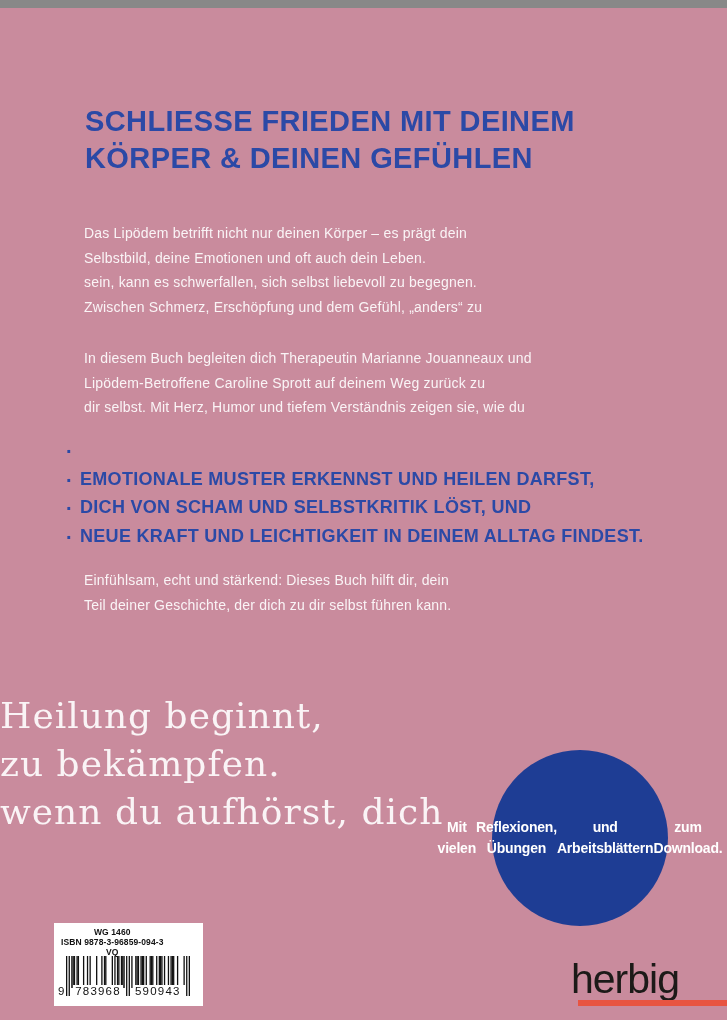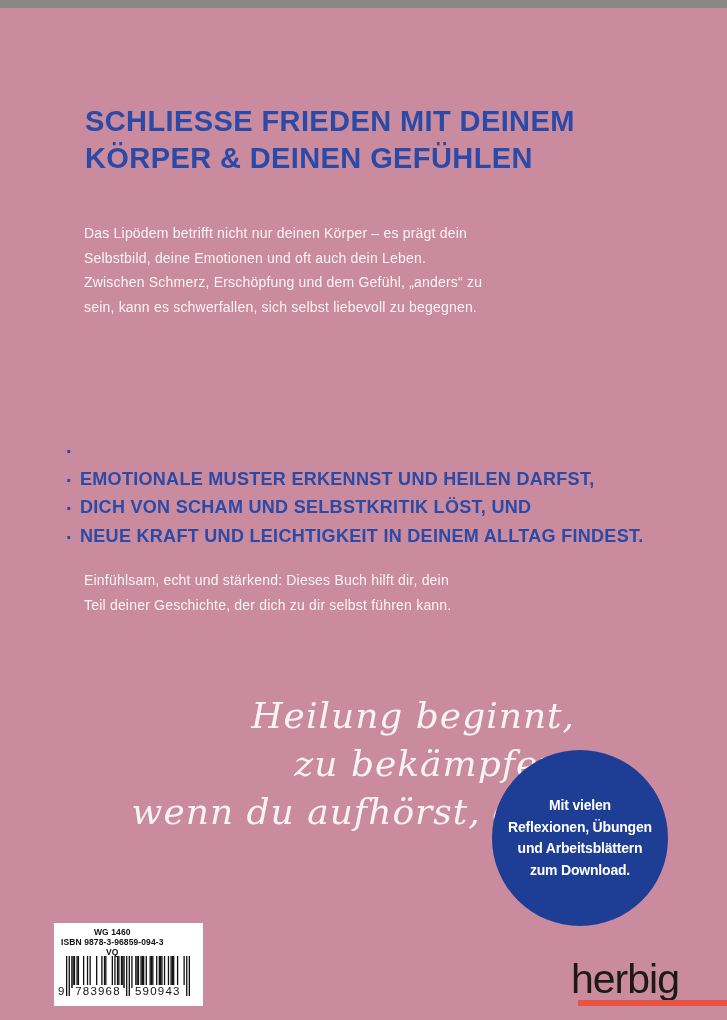--- a/index.html
+++ b/index.html
@@ -28,30 +28,30 @@
 
   .bullets{
     position:absolute;left:66px;top:432px;
     color:var(--blue,#2b49a6);
     font-size:18px;font-weight:700;letter-spacing:0.3px;
   }
   .brow{display:flex;align-items:flex-start;height:28.7px;white-space:nowrap;}
   .bmark{width:14px;flex:0 0 14px;font-size:20px;line-height:22px;}
 
   .quote{
-    position:absolute;left:0;top:684px;width:575px;text-align:right;
+    position:absolute;left:0;top:684px;width:575px;text-align:left;
     color:var(--white,#fdf8f8);
-    font-family:"DejaVu Serif",serif;font-style:italic;
+    font-family:"DejaVu Serif",serif;
     font-size:36px;line-height:48px;letter-spacing:1px;
   }
 
   .badge{
     position:absolute;left:492px;top:742px;width:176px;height:176px;
     border-radius:50%;background:var(--badge,#1e3d94);
-    color:#ffffff;display:flex;flex-direction:column;justify-content:center;
+    color:#ffffff;display:flex;flex-direction:row;justify-content:center;
     align-items:center;text-align:center;
     font-size:14px;font-weight:700;line-height:21.5px;letter-spacing:-0.2px;
   }
 
   .barcode-box{
     position:absolute;left:54px;top:915px;width:149px;height:83px;
     background:#ffffff;color:#111111;
   }
   .bc-meta{position:absolute;left:7px;top:4px;font-size:8.5px;line-height:10px;font-weight:700;letter-spacing:0.1px;text-align:center;}
   .bc-bars{position:absolute;left:12px;top:33px;}
@@ -77,24 +77,29 @@
 <div class="page" style="--bg: #c98b9d; --blue: #2b49a6; --badge: #1e3d94; --red: #e85441; --white: #faf4f6; --black: #1c1a18;">
 
   <div class="headline">
     <div class="tline">SCHLIESSE FRIEDEN MIT DEINEM</div>
     <div class="tline">KÖRPER &amp; DEINEN GEFÜHLEN</div>
   </div>
 
   <div class="para" id="p1">
     <div class="tline">Das Lipödem betrifft nicht nur deinen Körper – es prägt dein</div>
     <div class="tline">Selbstbild, deine Emotionen und oft auch dein Leben.</div>
+    <div class="tline">sein, kann es schwerfallen, sich selbst liebevoll zu begegnen.</div>
     <div class="tline">Zwischen Schmerz, Erschöpfung und dem Gefühl, „anders“ zu</div>
-    <div class="tline">sein, kann es schwerfallen, sich selbst liebevoll zu begegnen.</div>
-  </div>
-
+  </div>
+
+  <div class="para" id="p2">
+    <div class="tline">In diesem Buch begleiten dich Therapeutin Marianne Jouanneaux und</div>
+    <div class="tline">Lipödem-Betroffene Caroline Sprott auf deinem Weg zurück zu</div>
+    <div class="tline">dir selbst. Mit Herz, Humor und tiefem Verständnis zeigen sie, wie du</div>
+  </div>
 
   <div class="bullets">
     <div class="brow">
       <span class="bmark">·</span>
     </div>
     <div class="brow">
       <span class="bmark">·</span>
       <span>EMOTIONALE MUSTER ERKENNST UND HEILEN DARFST,</span>
     </div>
     <div class="brow">

